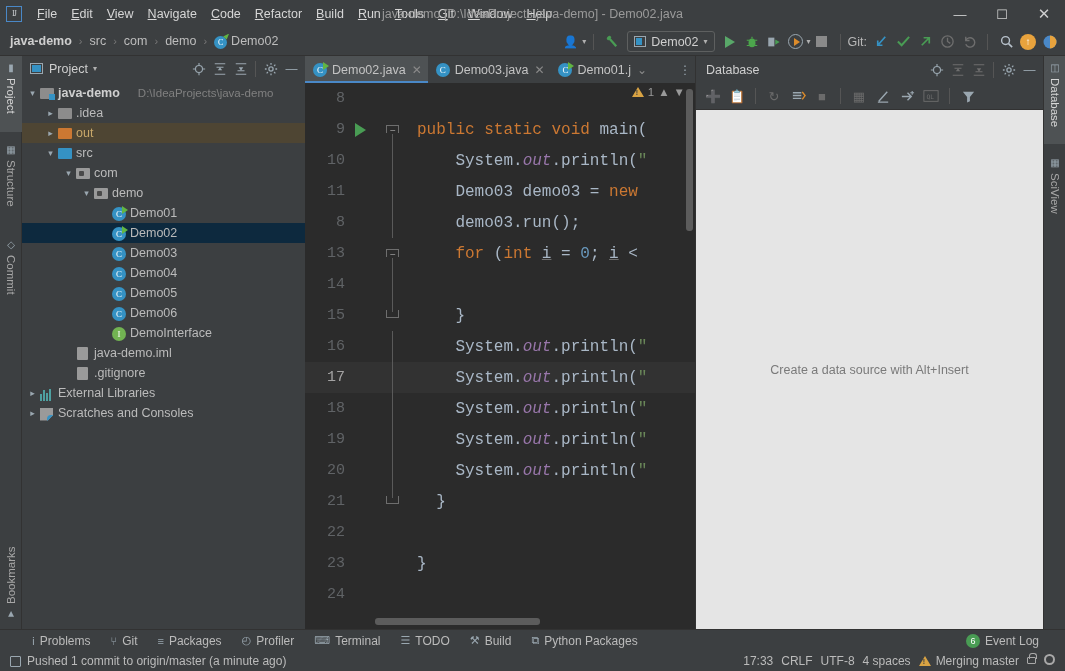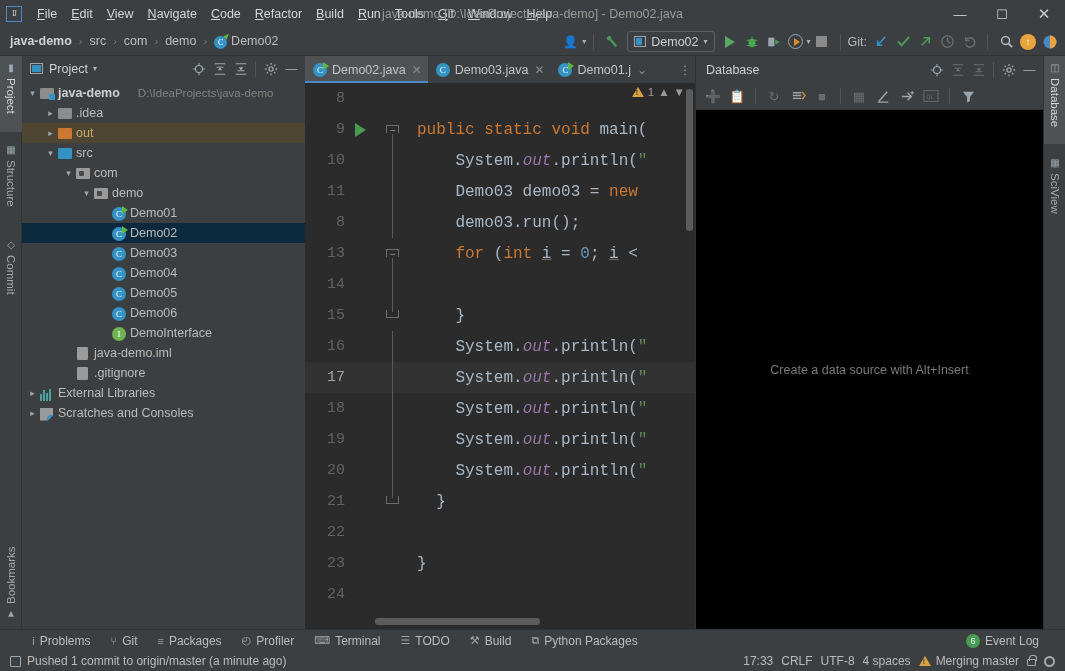--- a/index.html
+++ b/index.html
@@ -328,21 +328,21 @@
     height: 27px; display: flex; align-items: center; padding-left: 6px;
     border-bottom: 1px solid #323232; gap: 2px;
   }
   .dbtool {
     width: 22px; height: 22px; display: flex; align-items: center;
     justify-content: center; color: #9aa7b0; font-size: 13px;
   }
   .dbtool.dim { color: #6b6b6b; }
   .db-body {
     position: absolute; left: 0; top: 54px; right: 0; bottom: 0;
-    background: #000000; display: flex; align-items: center; justify-content: center;
+    background: #e5e5e5; display: flex; align-items: center; justify-content: center;
   }
   .db-empty { color: #7a7a7a; font-size: 12.5px; }
 
   
   .toolbar-bottom {
     position: absolute; left: 0; top: 629px; width: 1065px; height: 22px;
     background: #3c3f41; display: flex; align-items: center;
     border-top: 1px solid #323232; padding-left: 22px;
   }
   .btw {
@@ -361,21 +361,21 @@
   }
   .statusbar {
     position: absolute; left: 0; top: 651px; width: 1065px; height: 20px;
     background: #3c3f41; display: flex; align-items: center;
     font-size: 12px; color: #bbbbbb; padding: 0 6px;
   }
   .sb-left { display: flex; align-items: center; gap: 6px; padding-left: 4px; }
   .sb-sqico {
     width: 11px; height: 11px; border: 1px solid #9aa7b0; border-radius: 1px;
   }
-  .sb-right { margin-left: auto; display: flex; align-items: center; gap: 8px;
+  .sb-right { margin-left: auto; display: flex; align-items: flex-start; gap: 8px;
               padding-right: 4px; }
   .sb-item { color: #bbbbbb; }
   .sb-warn { display: flex; align-items: center; gap: 5px; }
   .lock {
     width: 9px; height: 7px; border: 1.5px solid #a9a9a9; border-radius: 1px;
     position: relative; margin-top: 3px;
   }
   .lock::before {
     content:""; position:absolute; left:1px; top:-5px; width:6px; height:5px;
     border: 1.5px solid #a9a9a9; border-bottom: none;

